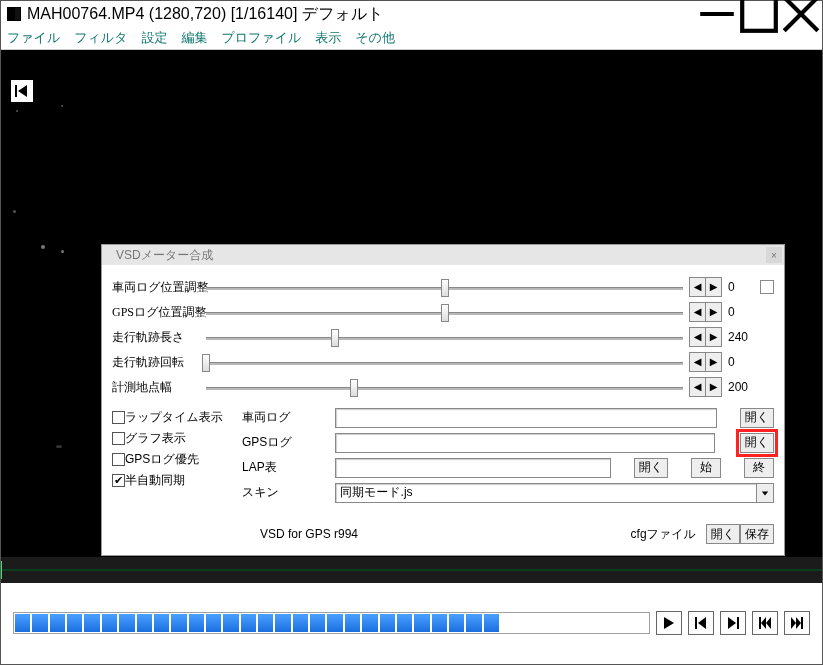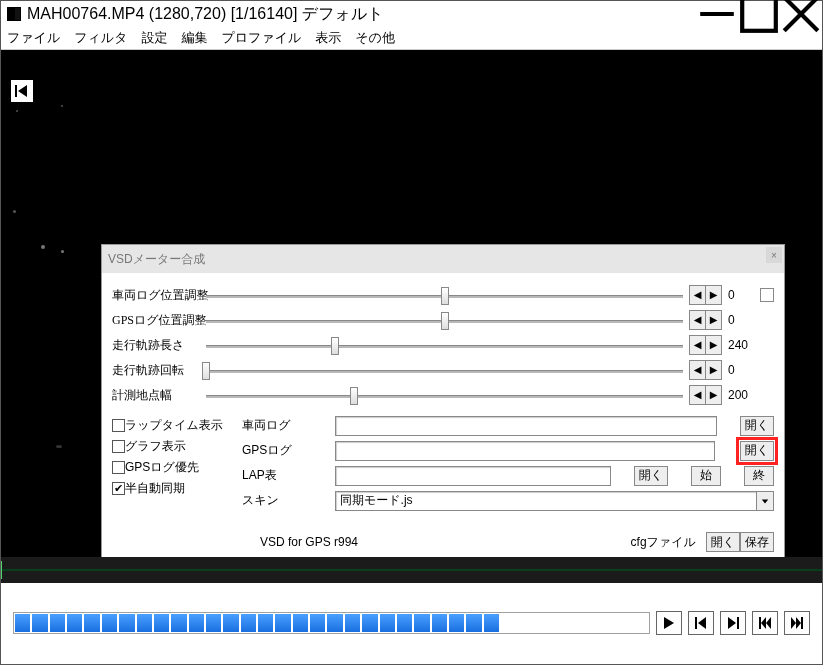--- a/index.html
+++ b/index.html
@@ -51,21 +51,21 @@
     justify-content: center;
     font-family: "Segoe MDL2 Assets", sans-serif;
   }
   .menubar {
     height: 22px;
     display: flex;
     align-items: center;
     padding-left: 6px;
     gap: 14px;
     border-bottom: 1px solid #ccc;
-    color: #000000;
+    color: #0f766e;
     font-size: 13px;
   }
   .menubar span { cursor: default; }
 
   .video-area {
     position: relative;
     background: #000;
     height: 507px;
   }
   .rewind-icon {
@@ -101,24 +101,24 @@
     position: absolute;
     top: 194px;
     left: 100px;
     width: 682px;
     background: #fff;
     border: 1px solid #999;
     box-shadow: 2px 2px 6px rgba(0,0,0,.25);
     font-size: 12px;
   }
   .dlg-title {
-    height: 28px;
+    height: 20px;
     background: #e6e6e6;
     color: #777;
-    padding-left: 6px;
+    padding-left: 14px;
     display:flex;
     align-items:center;
     position:relative;
   }
   .dlg-close {
     position:absolute; right:2px; top:2px;
     width:16px; height:16px;
     background:#d8d8d8;
     display:flex; align-items:center; justify-content:center;
     font-size:10px; color:#777;

